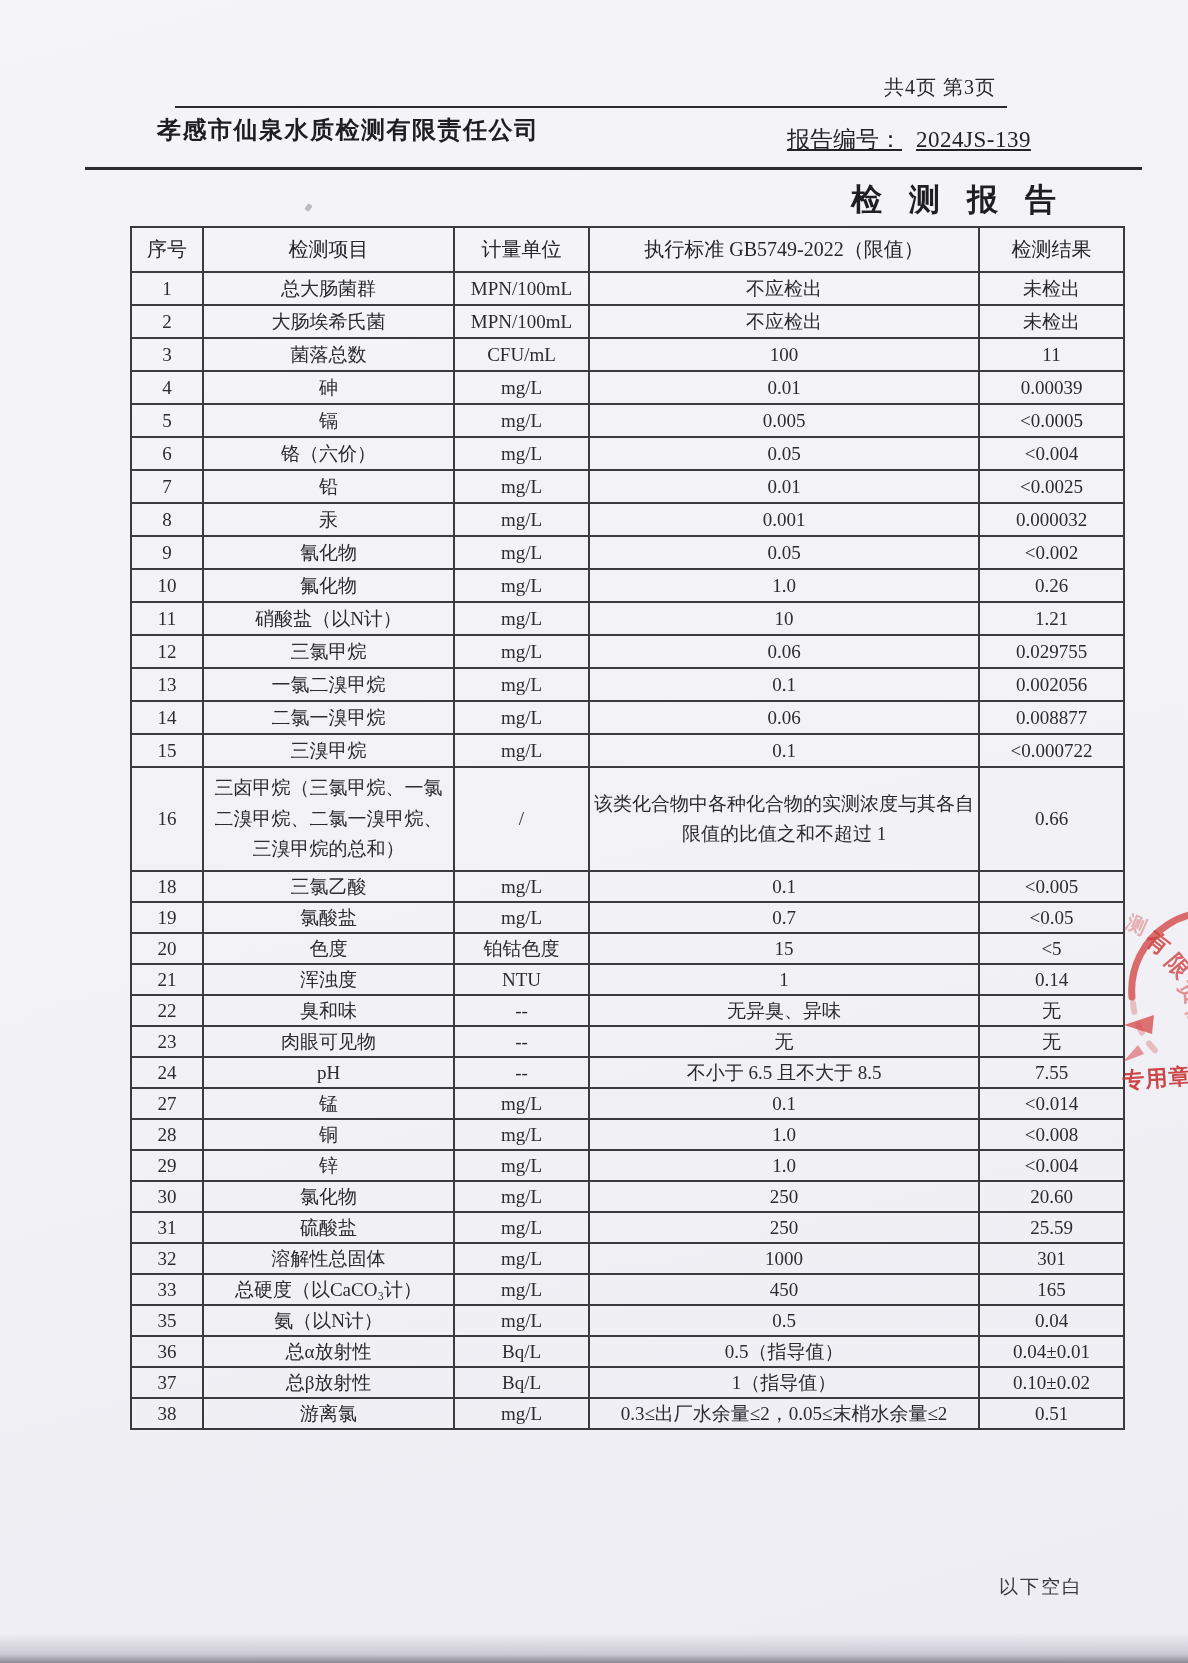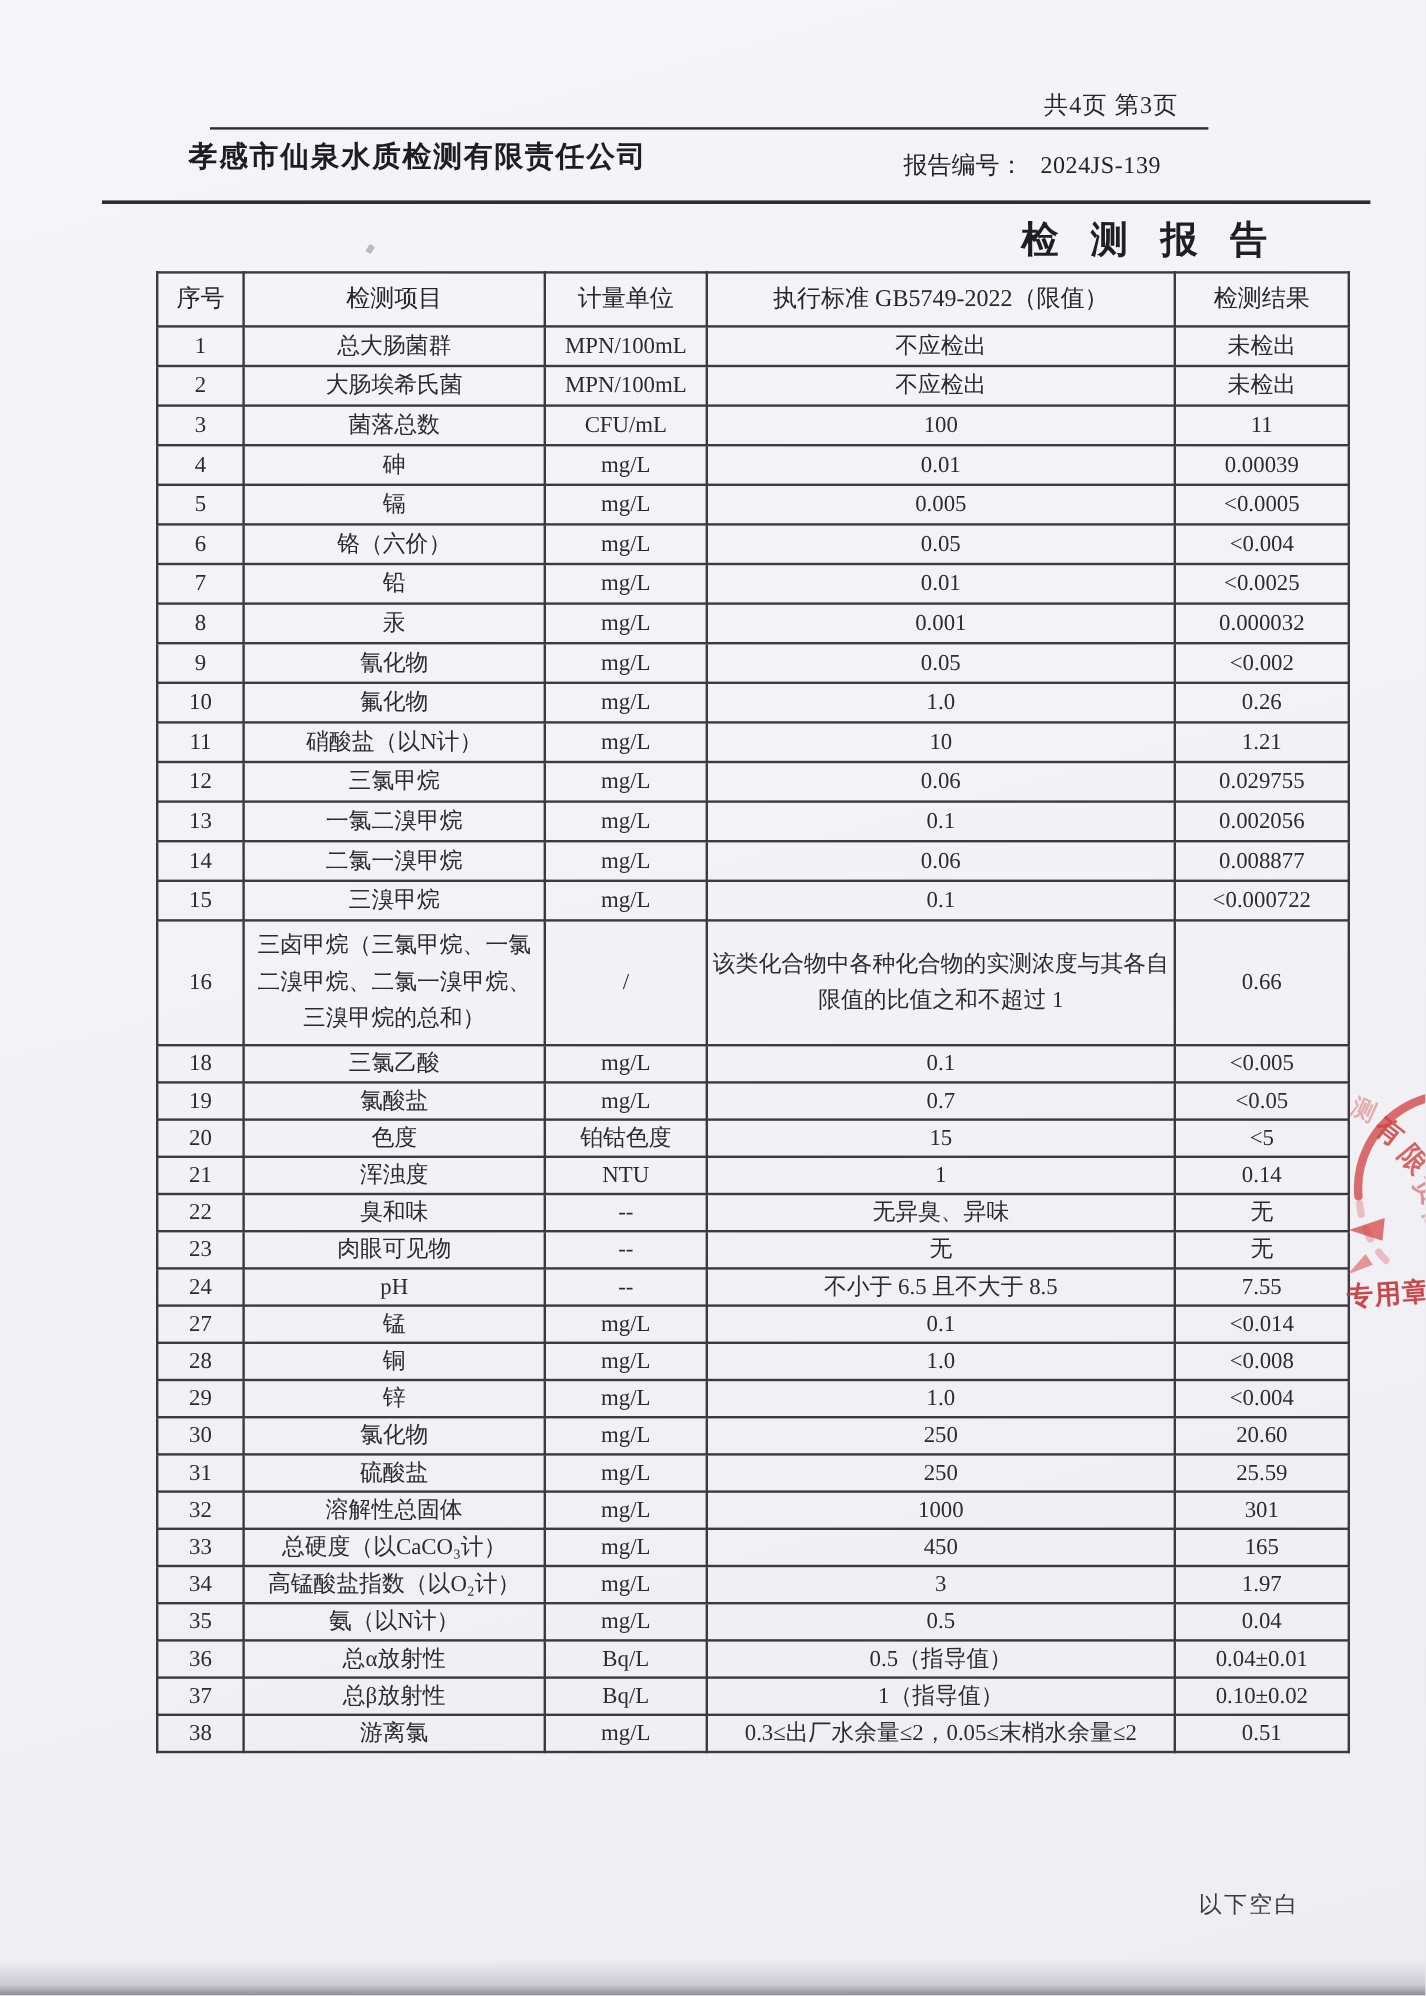--- a/index.html
+++ b/index.html
@@ -7,31 +7,31 @@
     position:relative;
     width:1188px;height:1663px;
     margin:0 auto;
     background:linear-gradient(165deg,#f5f4f9 0%,#f2f1f6 55%,#eeedf3 100%);
     font-family:"Liberation Serif","DejaVu Serif",serif;
     color:#2e2e33;
     overflow:hidden;
   }
   .page-info{
     position:absolute;top:74px;left:870px;width:140px;
-    font-size:20px;letter-spacing:1px;text-align:left;color:#26262b;
+    font-size:20px;letter-spacing:1px;text-align:center;color:#26262b;
   }
   .rule{position:absolute;background:#2c2c30;height:2px;}
   .rule-1{top:106px;left:175px;width:832px;}
   .rule-2{top:167px;left:85px;width:1057px;height:2.5px;}
   .company{
     position:absolute;top:114px;left:157px;
     font-family:"Liberation Sans","DejaVu Sans",sans-serif;
     font-weight:700;font-size:24px;letter-spacing:1.5px;color:#1d1d22;
   }
-  .report-no{position:absolute;top:124px;left:753px;font-size:20px;color:#222227;}
+  .report-no{position:absolute;top:124px;left:787px;font-size:23px;color:#222227;text-decoration:underline;}
   .report-no .val{margin-left:14px;letter-spacing:.5px;}
   .title{
     position:absolute;top:179px;left:90px;width:993px;
     text-align:right;font-size:31px;font-weight:700;
     letter-spacing:27px;text-indent:27px;color:#1e1e23;
   }
   .speck{position:absolute;top:204px;left:306px;width:5px;height:7px;
     background:#8a8a92;border-radius:1px;transform:rotate(35deg);opacity:.55;}
   table.report{
     position:absolute;top:226px;left:90px;
@@ -294,27 +294,20 @@
           <td>mg/L</td>
           <td>1000</td>
           <td>301</td>
         </tr>
         <tr class="r-b">
           <td>33</td>
           <td>总硬度（以CaCO₃计）</td>
           <td>mg/L</td>
           <td>450</td>
           <td>165</td>
-        </tr>
-        <tr class="r-b">
-          <td>34</td>
-          <td>高锰酸盐指数（以O₂计）</td>
-          <td>mg/L</td>
-          <td>3</td>
-          <td>1.97</td>
         </tr>
         <tr class="r-b">
           <td>35</td>
           <td>氨（以N计）</td>
           <td>mg/L</td>
           <td>0.5</td>
           <td>0.04</td>
         </tr>
         <tr class="r-b">
           <td>36</td>

